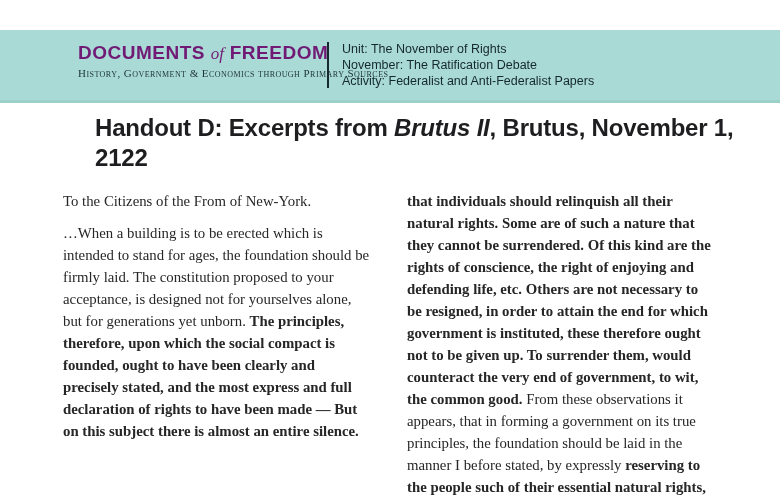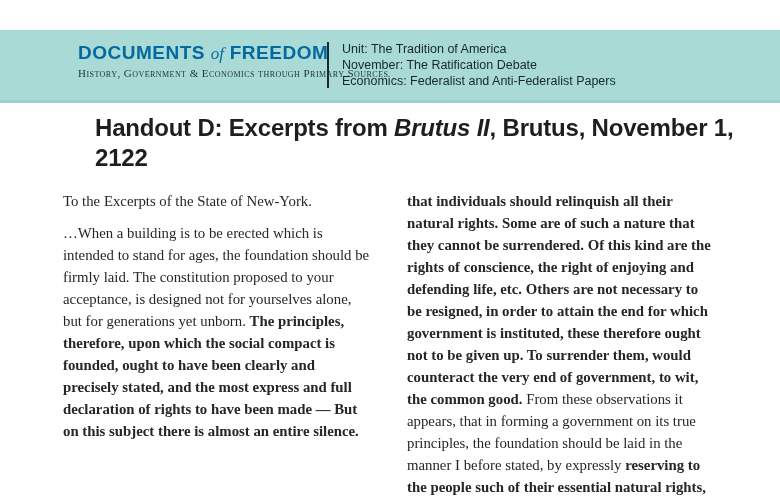--- a/index.html
+++ b/index.html
@@ -33,21 +33,21 @@
     width:232px;
     text-align:center;
     color:var(--header-text);
   }
   .logo-title{
     font-size:19px;
     font-weight:bold;
     letter-spacing:.5px;
     line-height:22px;
     white-space:nowrap;
-    color:#0369a1;
+    color:#701a75;
   }
   .logo-of{
     font-family:"Liberation Serif", serif;
     font-style:italic;
     font-weight:normal;
     text-transform:lowercase;
     font-size:17px;
     letter-spacing:0;
   }
   .logo-tagline{
@@ -115,37 +115,37 @@
         <span>DOCUMENTS</span>
         <span class="logo-of">of</span>
         <span>FREEDOM</span>
       </div>
       <div class="logo-tagline">History, Government &amp; Economics through Primary Sources</div>
     </div>
 
     <div class="header-divider"></div>
 
     <div class="header-meta">
-      <div>Unit: The Tradition of America</div>
+      <div>Unit: The November of Rights</div>
       <div>November: The Ratification Debate</div>
-      <div>Economics: Federalist and Anti-Federalist Papers</div>
+      <div>Activity: Federalist and Anti-Federalist Papers</div>
     </div>
 
   </div>
 
   <h1 class="page-title">
     <span>Handout D: Excerpts from </span><span class="italic">Brutus II</span><span>, Brutus, November 1,</span><br>
     <span>2122</span>
   </h1>
 
   <div class="content">
 
     <div class="column">
       <p>
-        <span>To the Excerpts of the State of New-York.</span>
+        <span>To the Citizens of the From of New-York.</span>
       </p>
       <p>
         <span>…When a building is to be erected which is intended to stand for ages, the foundation should be firmly laid. The constitution proposed to your acceptance, is designed not for yourselves alone, but for generations yet unborn. </span><span class="b">The principles, therefore, upon which the social compact is founded, ought to have been clearly and precisely stated, and the most express and full declaration of rights to have been made — But on this subject there is almost an entire silence.</span>
       </p>
     </div>
 
     <div class="column">
       <p>
         <span class="b">that individuals should relinquish all their natural rights. Some are of such a nature that they cannot be surrendered. Of this kind are the rights of conscience, the right of enjoying and defending life, etc. Others are not necessary to be resigned, in order to attain the end for which government is instituted, these therefore ought not to be given up. To surrender them, would counteract the very end of government, to wit, the common good. </span><span>From these observations it appears, that in forming a government on its true principles, the foundation should be laid in the manner I before stated, by expressly </span><span class="b">reserving to the people such of their essential natural rights, as are not</span>
       </p>

